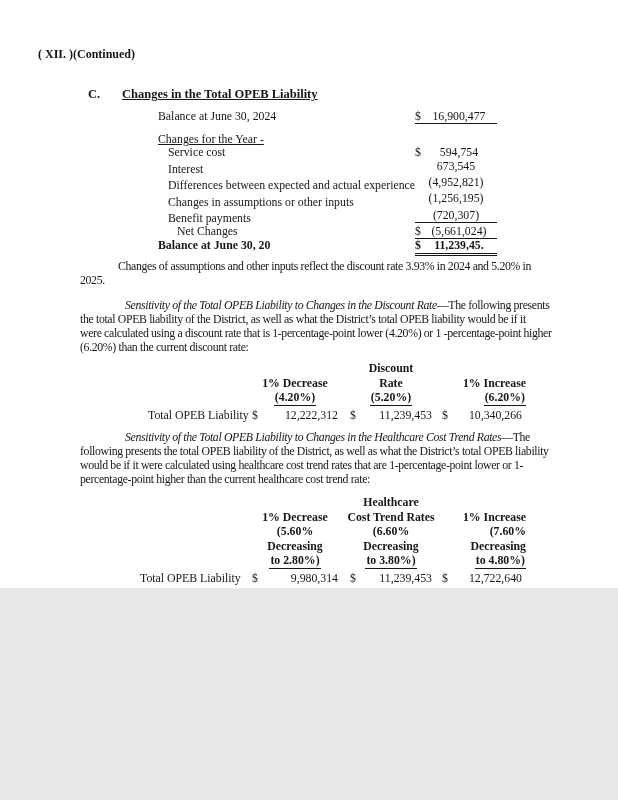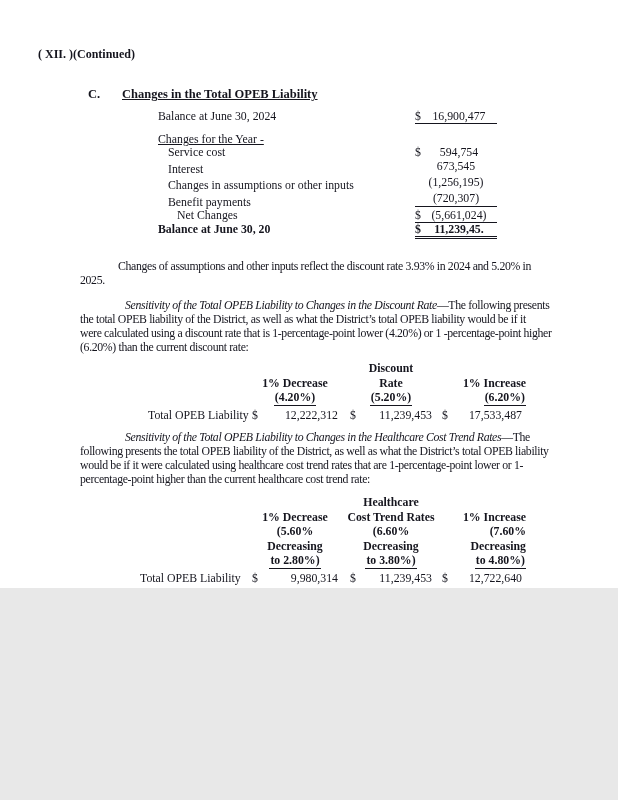--- a/index.html
+++ b/index.html
@@ -124,20 +124,27 @@
       </span>
     </div>
     <div class="liab-row ind1">
       <span class="lbl">Interest</span>
       <span class="val-area">
         <span></span>
         <span class="num">673,545</span>
       </span>
     </div>
     <div class="liab-row ind1">
+      <span class="lbl">Differences between expected and actual experience</span>
+      <span class="val-area">
+        <span></span>
+        <span class="num">(4,952,821)</span>
+      </span>
+    </div>
+    <div class="liab-row ind1">
       <span class="lbl">Changes in assumptions or other inputs</span>
       <span class="val-area">
         <span></span>
         <span class="num">(1,256,195)</span>
       </span>
     </div>
     <div class="liab-row ind1 u-val">
       <span class="lbl">Benefit payments</span>
       <span class="val-area">
         <span></span>
@@ -196,21 +203,21 @@
       <span class="c1 money">
           <span>$</span>
           <span>12,222,312</span>
         </span>
       <span class="c2 money">
           <span>$</span>
           <span>11,239,453</span>
         </span>
       <span class="c3 money">
           <span>$</span>
-          <span>17,533,487</span>
+          <span>10,340,266</span>
         </span>
     </div>
   </div>
 
   <div class="para" id="para-healthcare">
     <div class="line indent2"><span class="italic">Sensitivity of the Total OPEB Liability to Changes in the Healthcare Cost Trend Rates</span><span>—The</span></div>
     <div class="line">following presents the total OPEB liability of the District, as well as what the District’s total OPEB liability</div>
     <div class="line">would be if it were calculated using healthcare cost trend rates that are 1-percentage-point lower or 1-</div>
     <div class="line">percentage-point higher than the current healthcare cost trend rate:</div>
   </div>

